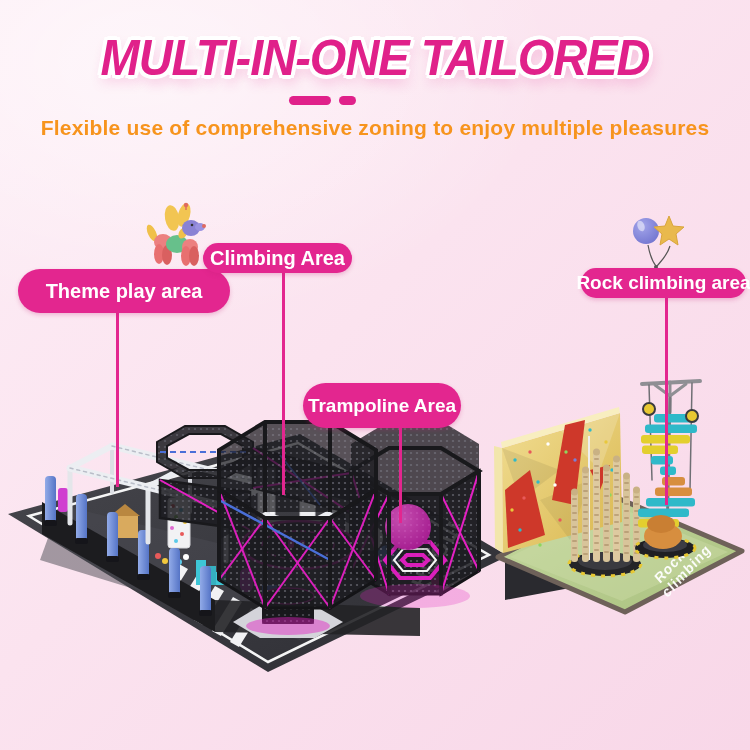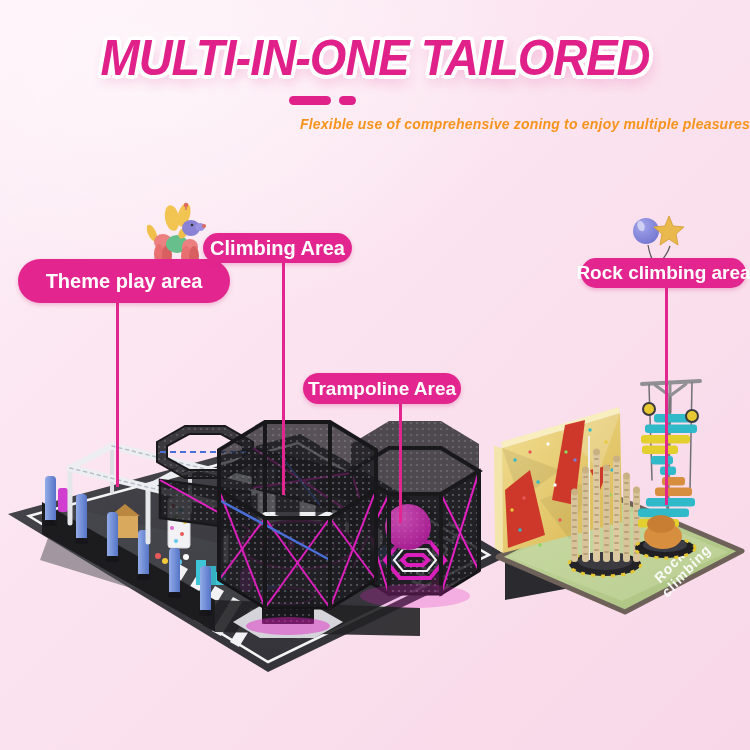--- a/index.html
+++ b/index.html
@@ -17,32 +17,33 @@
     text-shadow:
       -3px -3px 0 #fff, 3px -3px 0 #fff,-3px 3px 0 #fff, 3px 3px 0 #fff,
       0 -4px 0 #fff, 0 4px 0 #fff,-4px 0 0 #fff, 4px 0 0 #fff,
       2px 7px 12px rgba(224,33,138,.30);
     white-space:nowrap;
   }
   .dash{position:absolute;top:96px;height:9px;background:#e0218a;border-radius:5px;}
   .dash-long{left:289px;width:42px;}
   .dash-short{left:339px;width:17px;}
   .subtitle{
-    position:absolute;left:0;top:116px;width:750px;text-align:right;
-    font-size:14px;font-weight:700;color:#f7941d;letter-spacing:.2px;font-style:italic;
+    position:absolute;left:0;top:116px;width:750px;text-align:center;
+    font-size:21px;font-weight:700;color:#f7941d;letter-spacing:.2px;
   }
   .pill{
     position:absolute;background:#e3268f;color:#fff;border-radius:999px;
     display:flex;align-items:center;justify-content:center;
     font-weight:700;white-space:nowrap;z-index:4;
     box-shadow:0 2px 4px rgba(200,30,120,.25);
+    margin-top:10px;
   }
   .pill-theme{left:18px;top:259px;width:212px;height:44px;font-size:20px;}
   .pill-climb{left:203px;top:233px;width:149px;height:30px;font-size:20px;}
-  .pill-tramp{left:303px;top:373px;width:158px;height:31px;font-size:19px;}
+  .pill-tramp{left:303px;top:373px;width:158px;height:45px;font-size:19px;}
   .pill-rock{left:581px;top:258px;width:165px;height:30px;font-size:19px;}
   .lead{position:absolute;width:3px;background:#e3268f;z-index:3;}
   .lead-theme{left:116px;top:286px;height:201px;}
   .lead-climb{left:282px;top:262px;height:233px;}
   .lead-tramp{left:399px;top:400px;height:123px;}
   .lead-rock{left:665px;top:287px;height:218px;}
   svg.scene{position:absolute;left:0;top:0;z-index:2;}
 </style>
 </head>
 <body>

